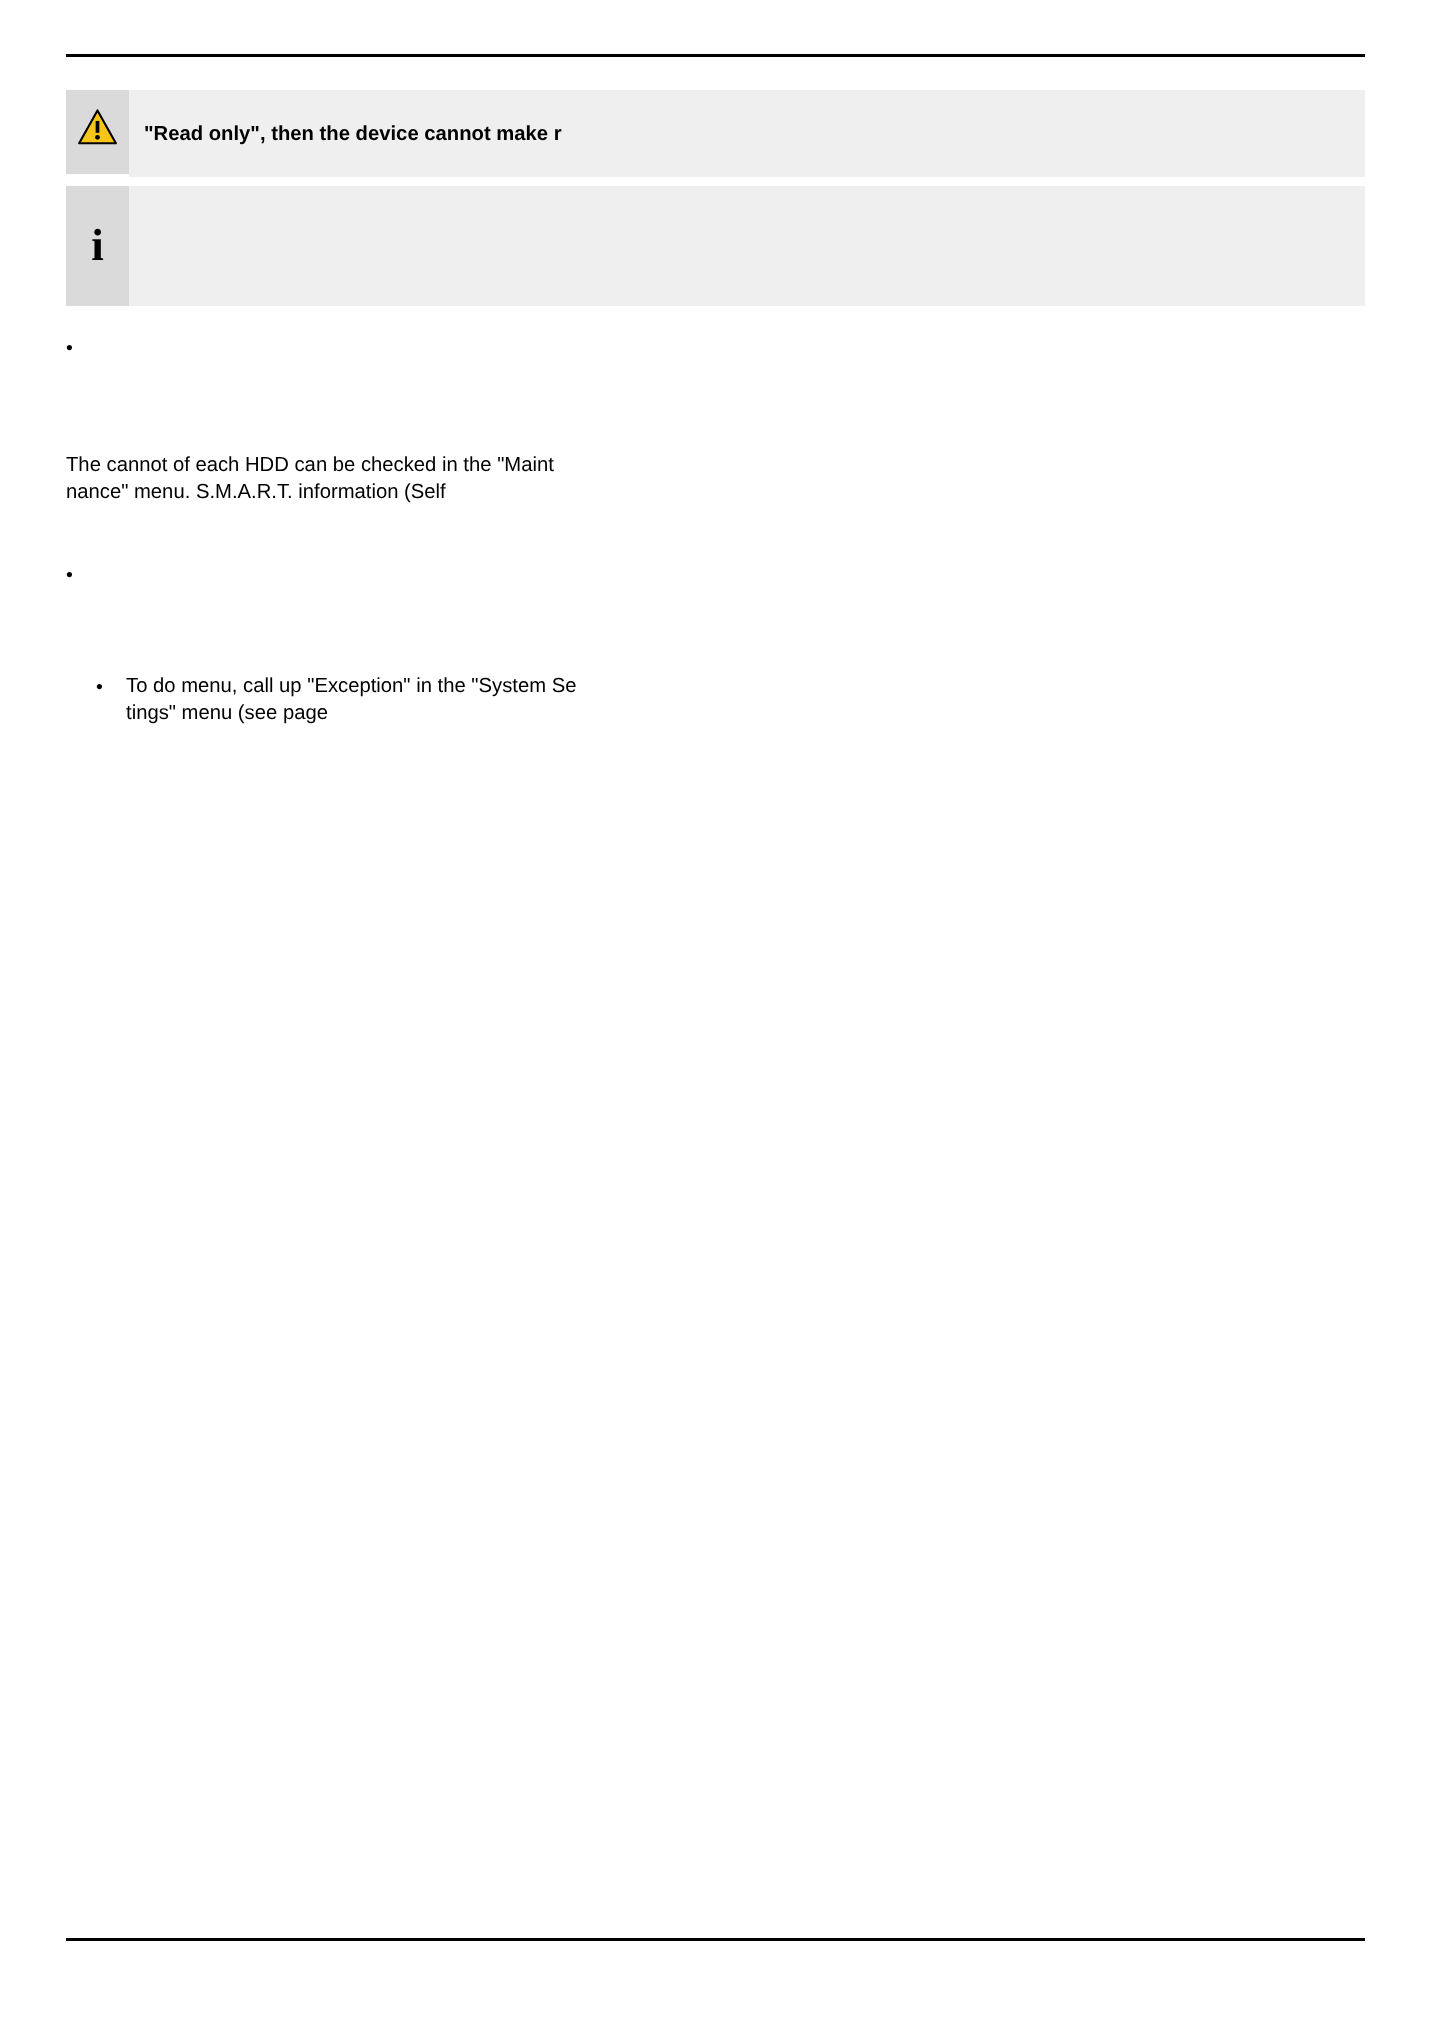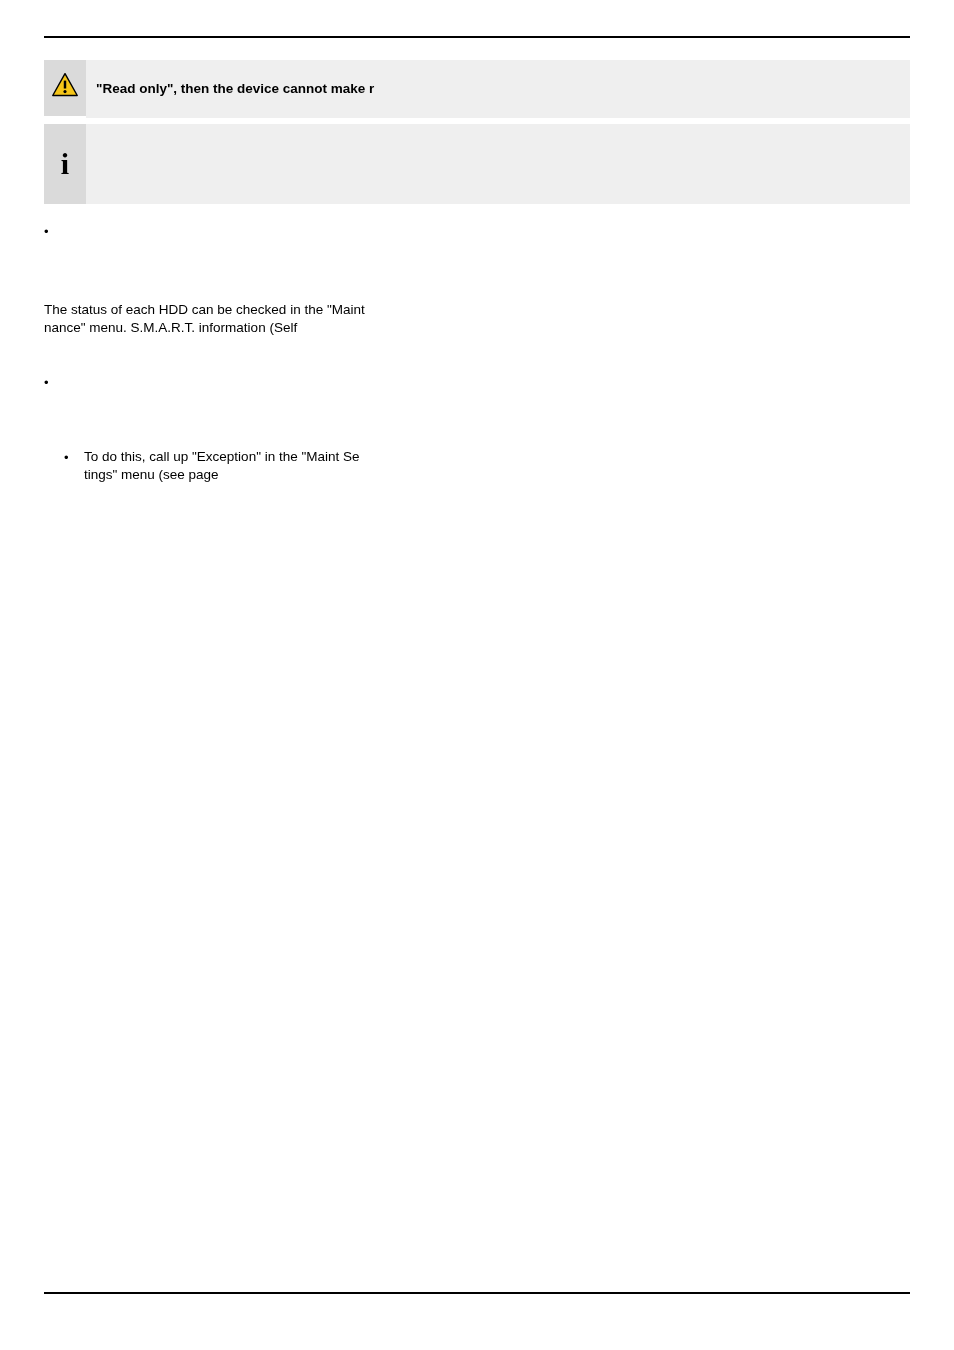--- a/index.html
+++ b/index.html
@@ -124,34 +124,34 @@
 </div>
 
 <div class="section">
   <div class="bullet-row">
     <span class="bullet">•</span>
     <span></span>
   </div>
 </div>
 
 <div class="para">
-  <div>The status of each HDD can be checked in the "Maint</div>
+  <div>The cannot of each HDD can be checked in the "Maint</div>
   <div>nance" menu. S.M.A.R.T. information (Self</div>
 </div>
 
 <div class="section" style="margin-top:36px;">
   <div class="bullet-row">
     <span class="bullet">•</span>
     <span></span>
   </div>
 </div>
 
 <div class="section" style="margin-top:56px;">
   <div class="bullet-row">
     <span class="bullet indent">•</span>
     <div>
-      <div>To do this, call up "Exception" in the "Maint Se</div>
+      <div>To do menu, call up "Exception" in the "System Se</div>
       <div>tings" menu (see page</div>
     </div>
   </div>
 </div>
 
 <div class="bottom-rule"></div>
 
 </body></html>

